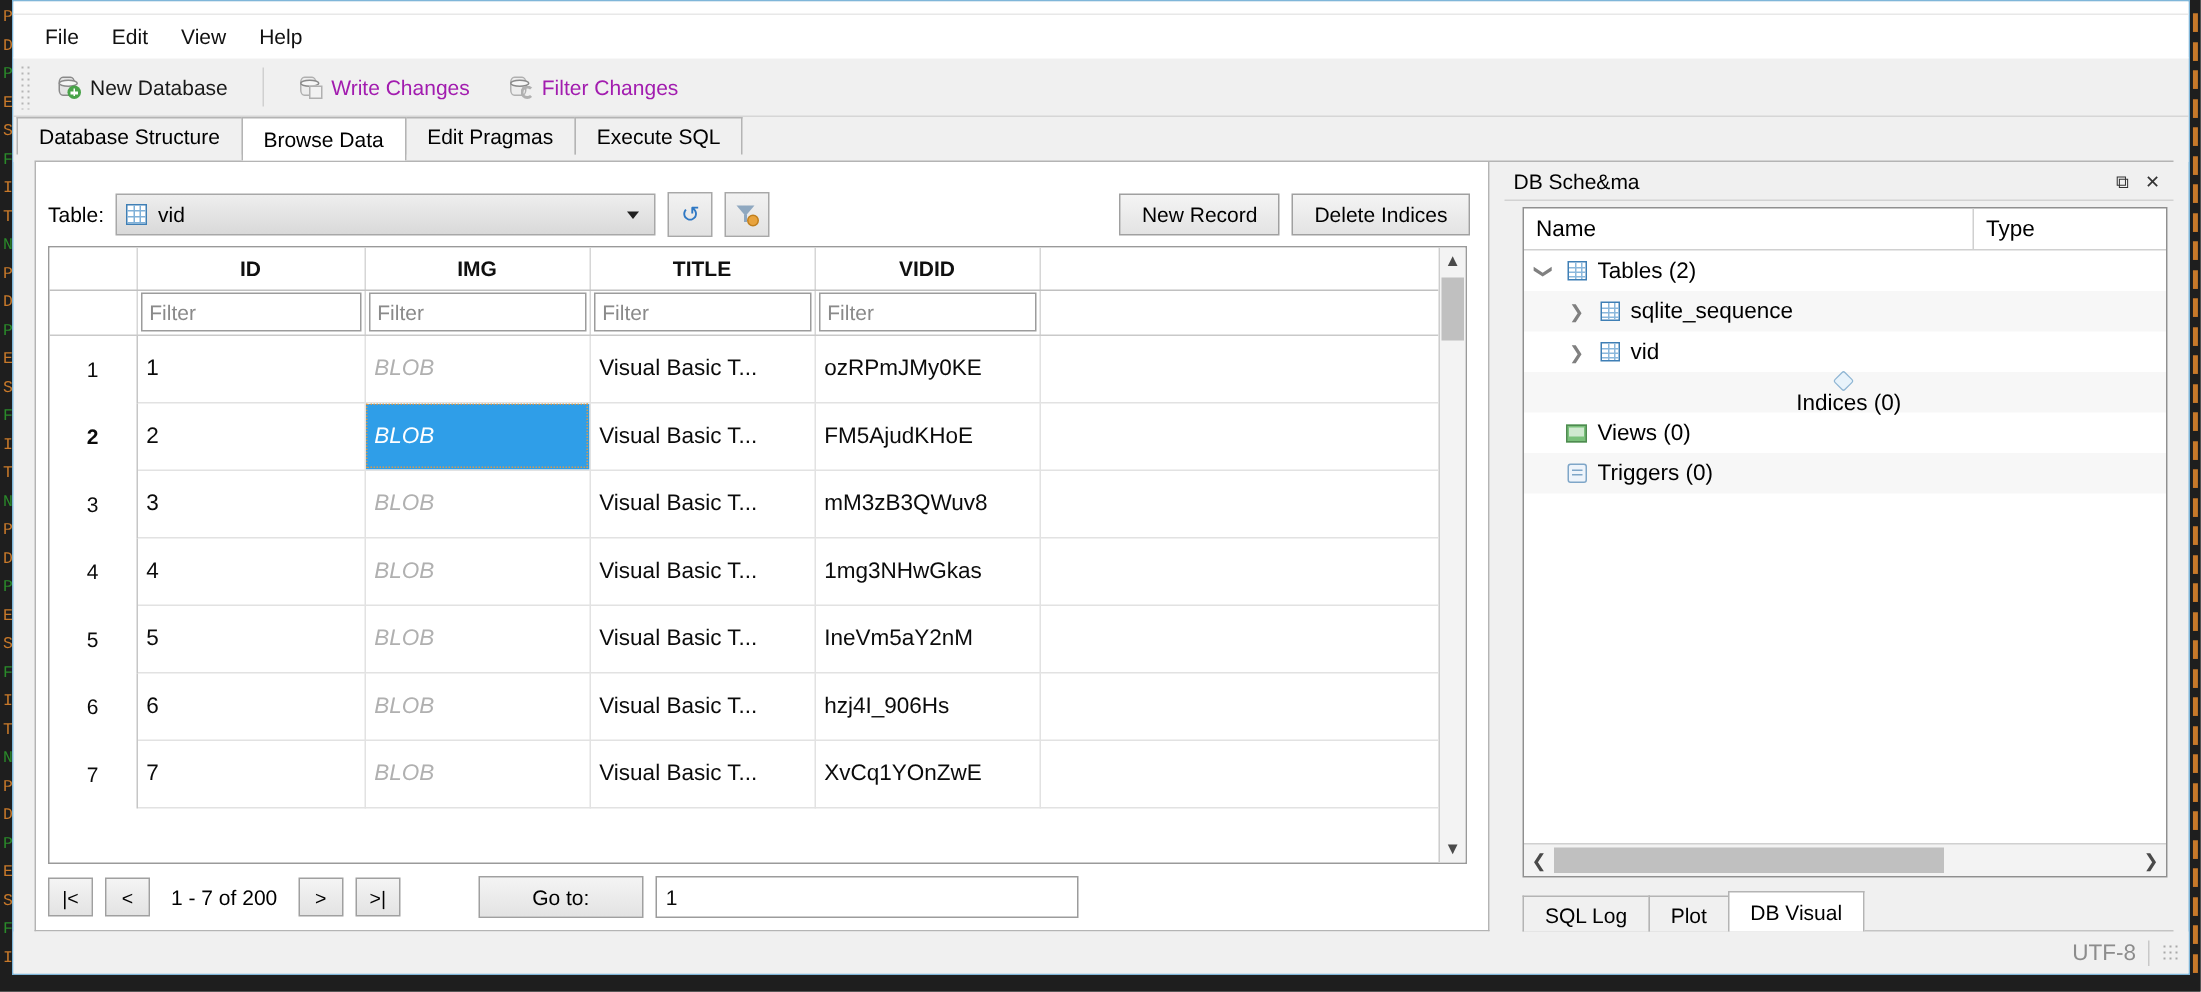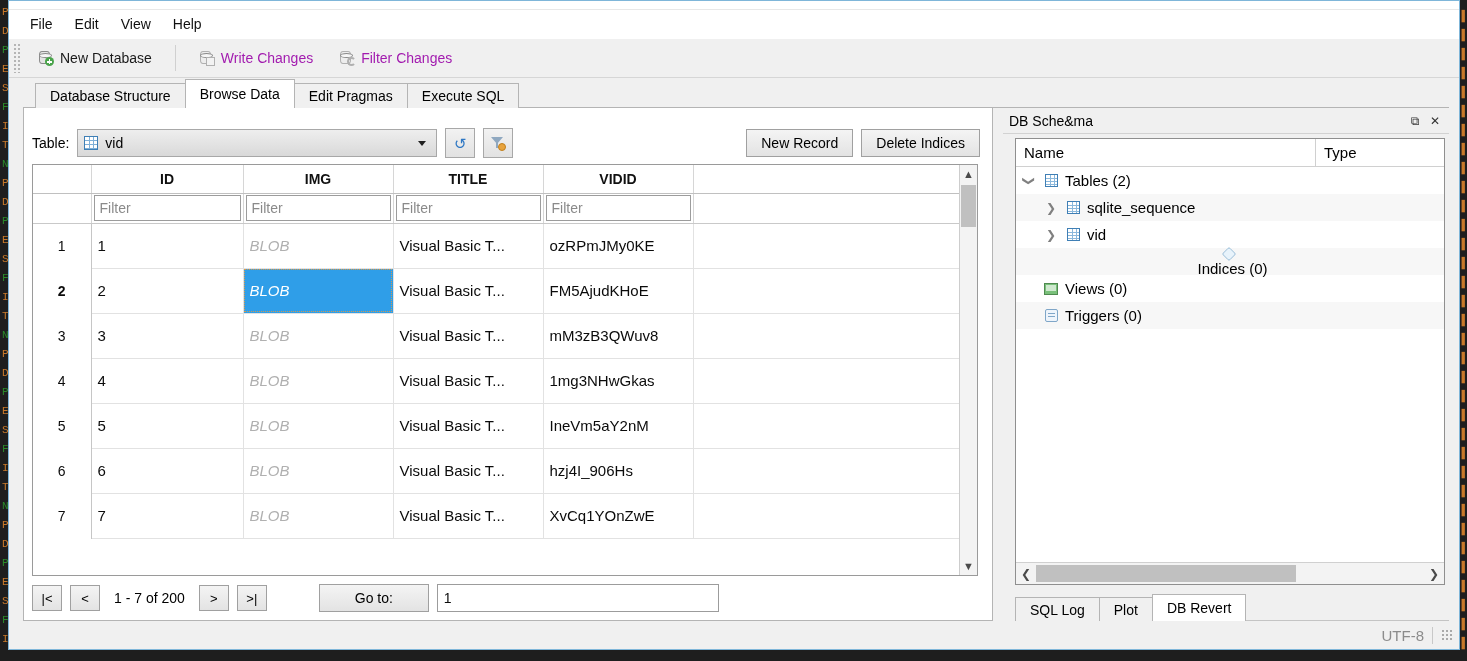--- a/index.html
+++ b/index.html
@@ -131,22 +131,21 @@
   .ic-rev .arc {
     position:absolute; right:-1px; bottom:0px; width:9px; height:9px;
     border:2px solid #b0b0b0; border-radius:50%; border-right-color:transparent;
   }
 
   
   .tabbar {
     height: 30px;
     background: #f0f0f0;
     display: flex;
-    align-items: flex-end;
-    padding-left: 26px;
+    padding-left: 2px;
     position: relative;
     flex: 0 0 auto;
   }
   .tabbar:after {
     content:''; position:absolute; left:14px; right:10px; bottom:0; height:1px;
     background:#b4b4b4;
   }
   .tab {
     height: 25px;
     padding: 0 14px;
@@ -831,21 +830,21 @@
           <div class="htrack">
             <div class="hthumb"></div>
           </div>
           <div class="ha">❯</div>
         </div>
       </div>
 
       <div class="dock-tabs">
         <div class="dock-tab">SQL Log</div>
         <div class="dock-tab">Plot</div>
-        <div class="dock-tab active">DB Revert</div>
+        <div class="dock-tab active">DB Visual</div>
       </div>
     </div>
   </div>
 
   <div class="statusbar">
     <span class="enc">UTF-8</span>
     <span class="resize-grip"></span>
   </div>
 </div>
 

